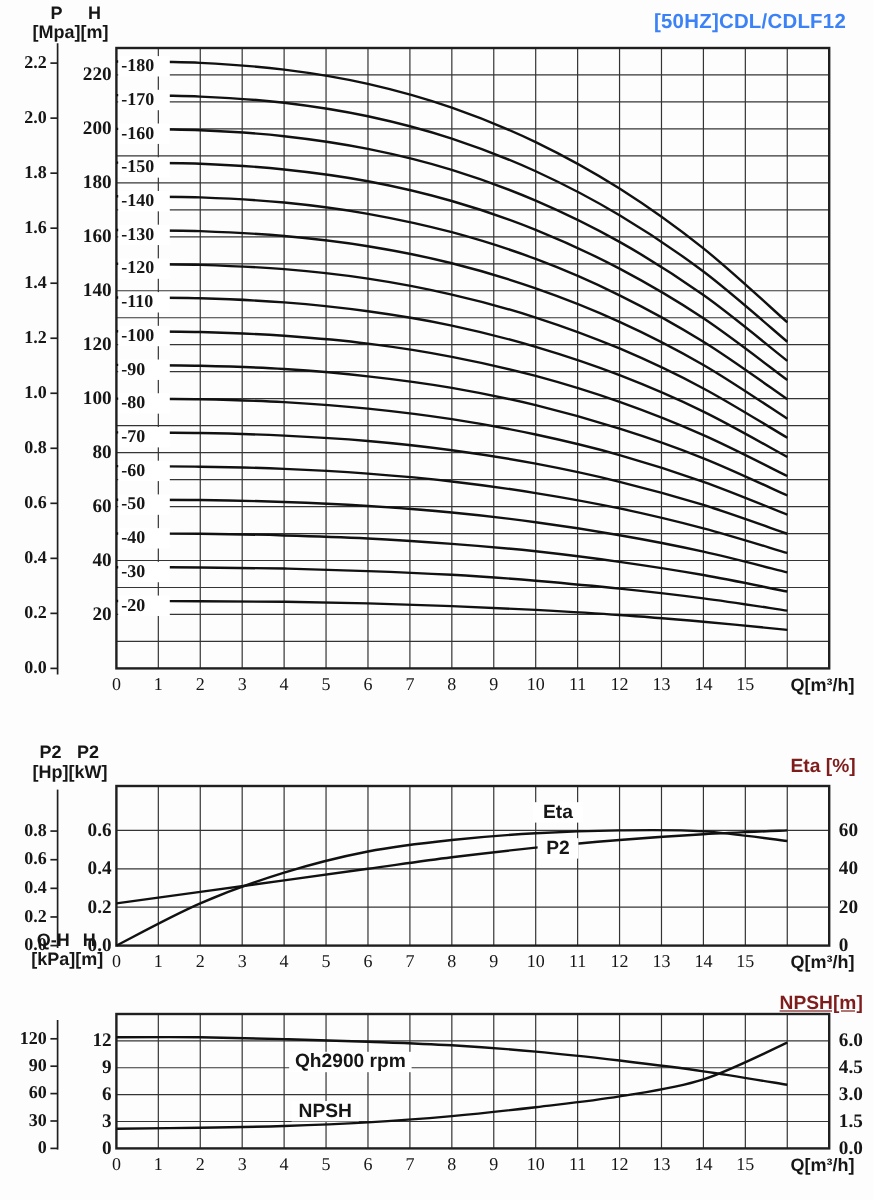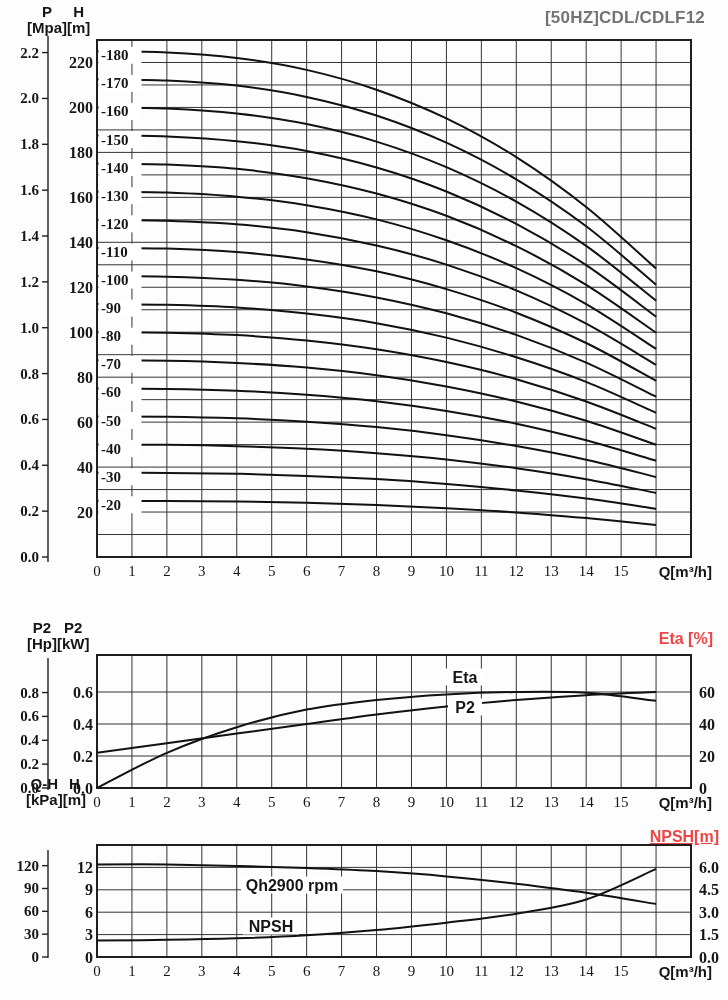--- a/index.html
+++ b/index.html
@@ -1,27 +1,27 @@
 <!DOCTYPE html>
 <html><head>
 <meta charset="utf-8">
 <style>
   html,body{margin:0;padding:0;background:#ffffff;}
   .page{position:relative;width:728px;height:1000px;background:#fdfdfd;overflow:hidden;
         font-family:"Liberation Sans",sans-serif;color:#1c1c1c;}
   svg{position:absolute;left:0;top:0;}
   .page-title{position:absolute;top:8px;right:23px;font:600 17px "Liberation Sans",sans-serif;
-              letter-spacing:0.2px;color:#737373;}
+              letter-spacing:0.2px;color:#3b82f6;}
   .axis-hdr{position:absolute;display:flex;font:700 15px "Liberation Sans",sans-serif;
             color:#161616;line-height:1.05;}
   .axis-hdr .col{display:flex;flex-direction:column;align-items:center;}
   #hdr-main{left:27px;top:4px;}
   #hdr-mid{left:27px;top:620px;}
   #hdr-bot{left:26px;top:776px;}
-  .right-axis-label{position:absolute;font:700 16px "Liberation Sans",sans-serif;color:#ef4444;padding-left:31px;}
+  .right-axis-label{position:absolute;font:700 16px "Liberation Sans",sans-serif;color:#7f1d1d;padding-left:31px;}
   #lbl-eta{top:630px;right:15px;}
   #lbl-npsh{top:828px;right:9px;text-decoration:underline;}
 </style>
 </head>
 <body>
 
 <div class="page">
 
   <svg id="chart-svg" width="728" height="1000" viewBox="0 0 728 1000">
       <line x1="131.94117647058823" y1="40" x2="131.94117647058823" y2="557" stroke="#343434" stroke-width="1"></line>

